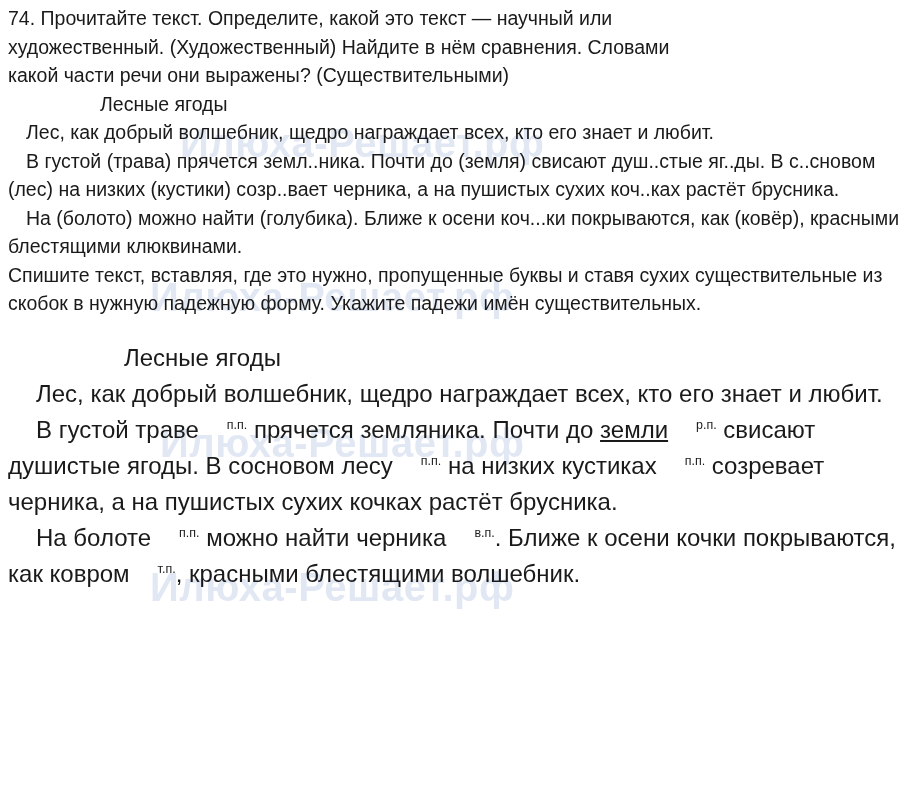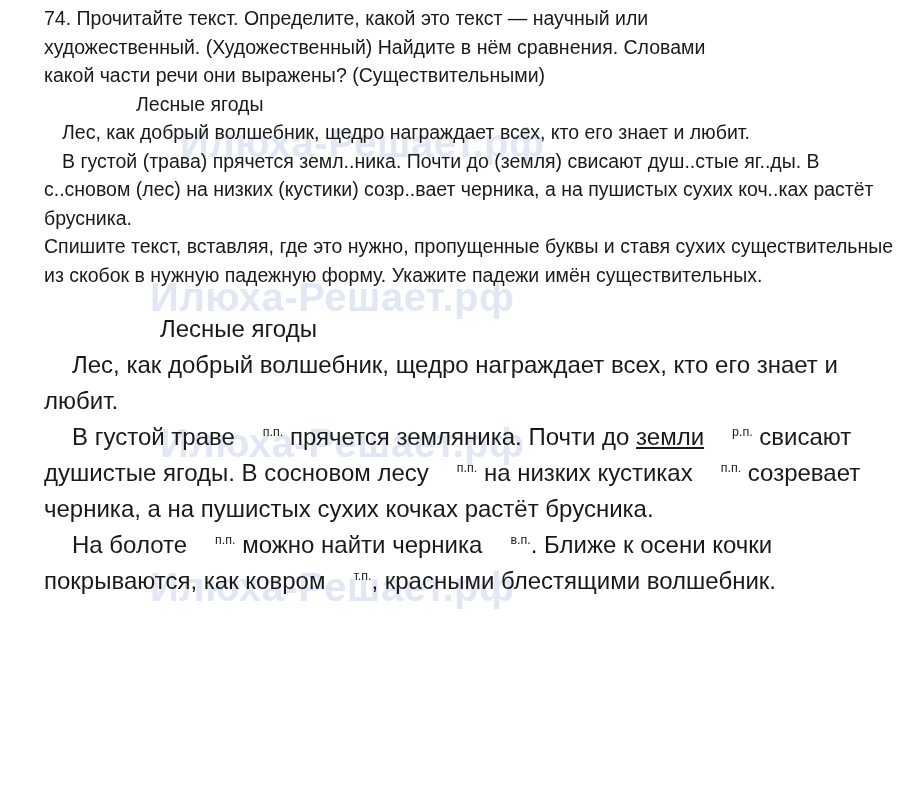--- a/index.html
+++ b/index.html
@@ -44,21 +44,20 @@
   }
   .wm1 { top: 108px; left: 180px; }
   .wm2 { top: 262px; left: 150px; }
   .wm3 { top: 408px; left: 160px; }
   .wm4 { top: 552px; left: 150px; }
 
   
   .content {
     position: relative;
     z-index: 1;
-    margin-left: 36px;
   }
 
   .block-top {
     font-size: 19.5px;
     line-height: 28.5px;
   }
   .block-top p {
     margin: 0;
   }
   .indent-title {
@@ -110,20 +109,21 @@
 
   <div class="content">
 
     <div class="block-top">
       <p>74. Прочитайте текст. Определите, какой это текст — научный или</p>
       <p>художественный. (Художественный) Найдите в нём сравнения. Словами</p>
       <p>какой части речи они выражены? (Существительными)</p>
       <p class="indent-title">Лесные ягоды</p>
       <p class="indent-para">Лес, как добрый волшебник, щедро награждает всех, кто его знает и любит.</p>
       <p class="indent-para">В густой (трава) прячется земл..ника. Почти до (земля) свисают душ..стые яг..ды. В с..сновом (лес) на низких (кустики) созр..вает черника, а на пушистых сухих коч..ках растёт брусника.</p>
+      <p class="indent-para">На (болото) можно найти (голубика). Ближе к осени коч...ки покрываются, как (ковёр), красными блестящими клюквинами.</p>
       <p>Спишите текст, вставляя, где это нужно, пропущенные буквы и ставя сухих существительные из скобок в нужную падежную форму. Укажите падежи имён существительных.</p>
     </div>
 
     <div class="spacer-mid"></div>
 
     <div class="block-bottom">
       <p class="b-title">Лесные ягоды</p>
 
       <p class="b-para">Лес, как добрый волшебник, щедро награждает всех, кто его знает и любит.</p>
 

